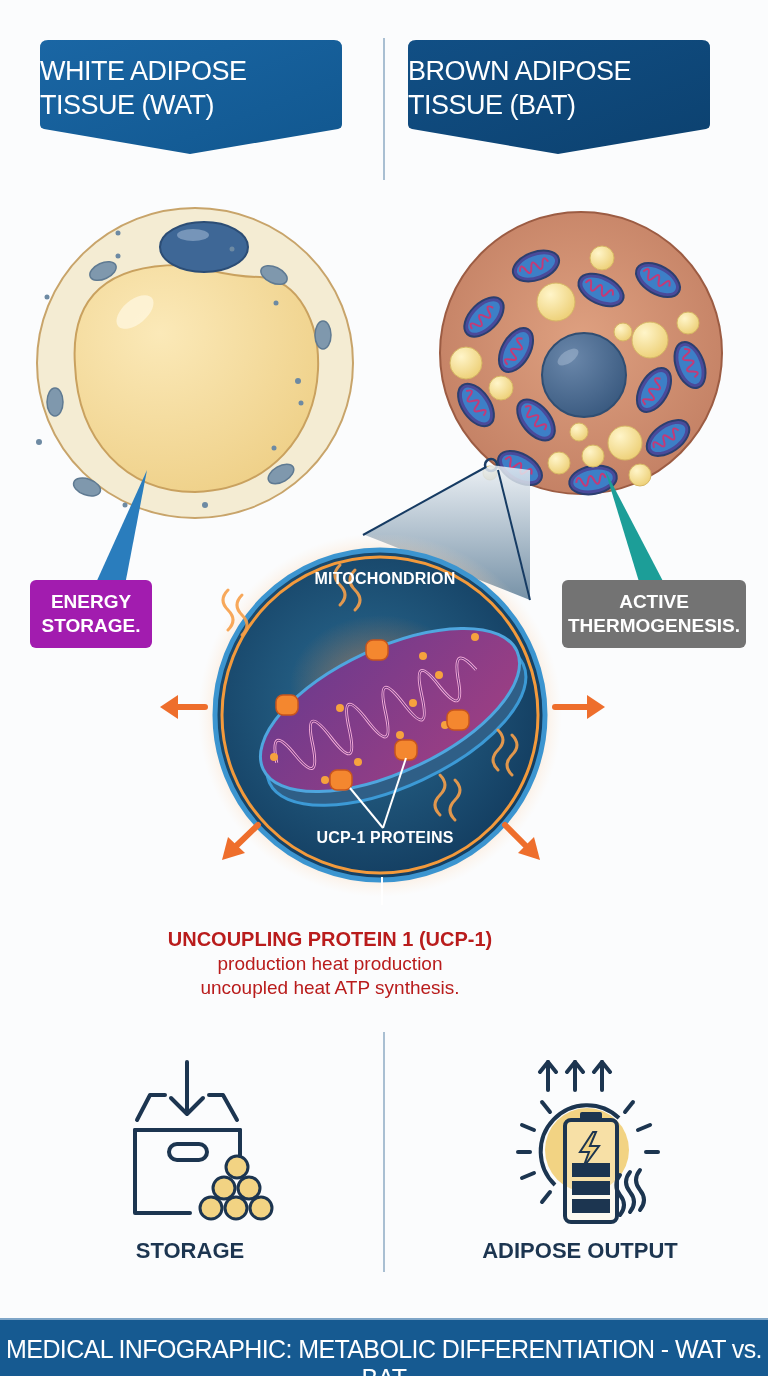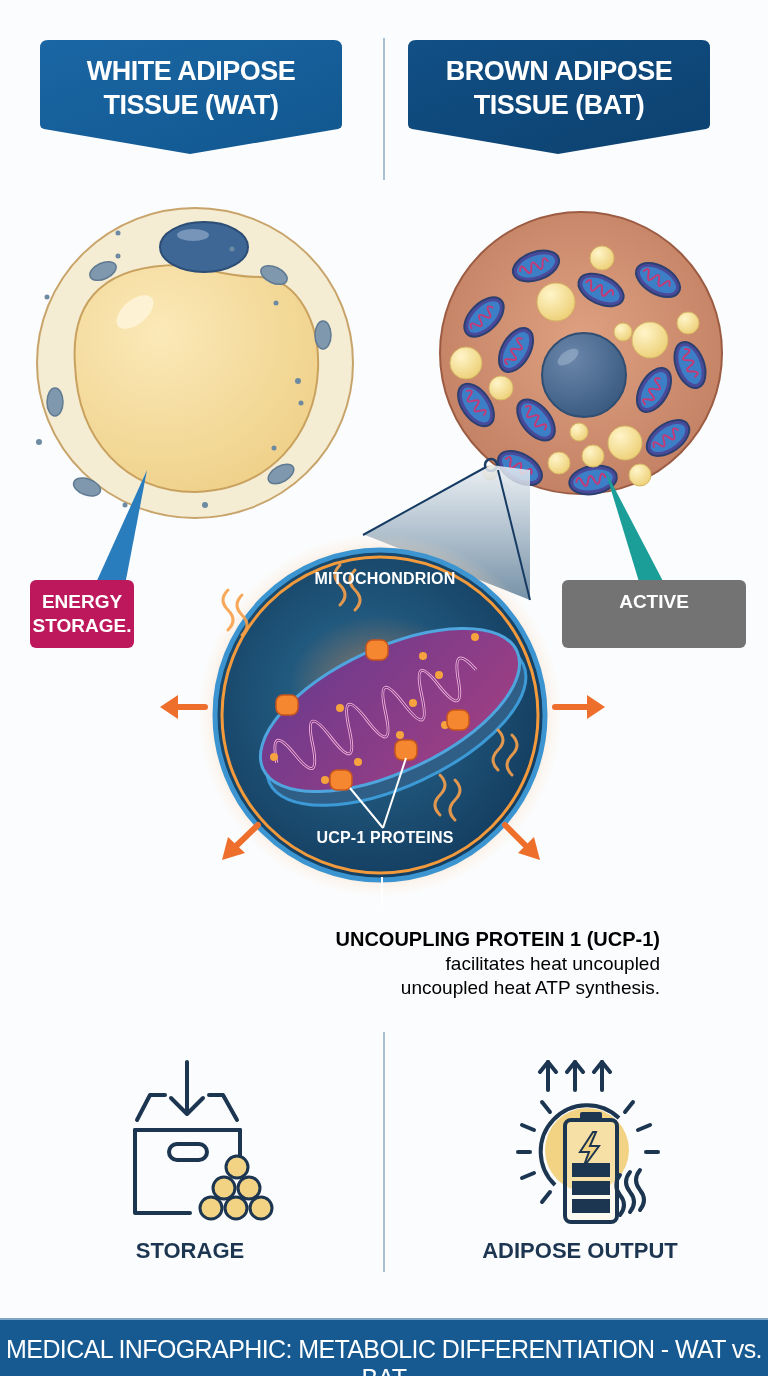--- a/index.html
+++ b/index.html
@@ -1,24 +1,24 @@
 <!DOCTYPE html>
 <html><head>
 <meta charset="utf-8">
 <style>
   html, body { margin:0; padding:0; }
   body { width:768px; height:1376px; position:relative; overflow:hidden; background:#fbfcfd; font-family:"Liberation Sans", sans-serif; }
   .abs { position:absolute; }
   .divider { position:absolute; left:383px; width:2px; background:#a9bfd2; }
   .banner { position:absolute; top:40px; width:302px; height:112px; }
   .banner svg { position:absolute; left:0; top:0; }
-  .banner-text { position:absolute; left:0; right:0; top:14px; text-align:center; color:#fff; font-weight:bold; font-size:27px; line-height:34px; letter-spacing:-0.5px; font-family:"Liberation Sans", sans-serif; }
+  .banner-text { position:absolute; left:0; right:0; top:14px; color:#fff; font-weight:normal; font-size:27px; line-height:34px; letter-spacing:-0.5px; font-family:"Liberation Sans", sans-serif; }
   .callout { position:absolute; color:#fff; font-weight:bold; text-align:center; border-radius:6px; font-size:19px; line-height:24px; }
   .mito-label { position:absolute; color:#fff; font-weight:bold; font-size:16px; text-align:center; letter-spacing:0.2px; }
-  .desc { position:absolute; left:0; width:660px; text-align:right; color:#000000; }
+  .desc { position:absolute; left:0; width:660px; text-align:center; color:#b91c1c; }
   .desc .title { font-weight:bold; font-size:20px; line-height:26px; }
   .desc .line { font-size:19px; line-height:24px; }
   .icon-label { position:absolute; color:#1c3550; font-weight:bold; font-size:22px; text-align:center; }
   .footer { position:absolute; left:0; top:1318px; width:768px; height:58px; background:#165a91; border-top:2px solid #7fa6c8; }
   .footer-text { position:absolute; left:0; right:0; top:15px; text-align:center; color:#fff; font-size:25px; letter-spacing:-0.6px; font-family:"Liberation Sans", sans-serif; }
 </style>
 </head>
 <body>
 
 <div class="divider" style="top:38px;height:142px;"></div>
@@ -154,27 +154,28 @@
   <polygon points="491,465 365,535 530,600 530,470" fill="url(#cone)" opacity="0.85"></polygon>
   <line x1="486" y1="467" x2="363" y2="535" stroke="#163b63" stroke-width="2"></line>
   <line x1="498" y1="470" x2="530" y2="600" stroke="#163b63" stroke-width="2"></line>
 </svg>
 
 <svg class="abs" style="left:0;top:0;pointer-events:none;" width="768" height="1376">
   <polygon points="147,470 95,585 125,585" fill="#2a7dbd"></polygon>
   <polygon points="605,470 640,585 665,585" fill="#1c9e98"></polygon>
 </svg>
 
-<div class="callout" style="left:30px;top:580px;width:104px;height:68px;background:#be185d;padding-top:10px;box-sizing:border-box;">
+<div class="callout" style="left:30px;top:580px;width:122px;height:68px;background:#a21caf;padding-top:10px;box-sizing:border-box;">
   <div>ENERGY</div>
   <div>STORAGE.</div>
 </div>
 
 <div class="callout" style="left:562px;top:580px;width:184px;height:68px;background:#737373;padding-top:10px;box-sizing:border-box;">
   <div>ACTIVE</div>
+  <div>THERMOGENESIS.</div>
 </div>
 
 <svg class="abs" style="left:150px;top:535px;" width="470" height="370" viewBox="0 0 470 370">
   <defs>
     <radialGradient id="glow" cx="0.5" cy="0.5" r="0.5">
         <stop offset="0.7" stop-color="#f7a25a" stop-opacity="0.9"></stop>
         <stop offset="1" stop-color="#fde1c4" stop-opacity="0"></stop>
       </radialGradient>
     <radialGradient id="insetBg" cx="0.45" cy="0.45" r="0.6">
         <stop offset="0" stop-color="#2b6c92"></stop>
@@ -249,21 +250,21 @@
     <line x1="256" y1="223" x2="233" y2="293"></line>
     <line x1="232" y1="342" x2="232" y2="380"></line>
   </g>
 </svg>
 
 <div class="mito-label" style="left:285px;top:570px;width:200px;">MITOCHONDRION</div>
 <div class="mito-label" style="left:285px;top:829px;width:200px;">UCP-1 PROTEINS</div>
 
 <div class="desc" style="top:926px;">
   <div class="title">UNCOUPLING PROTEIN 1 (UCP-1)</div>
-  <div class="line">facilitates heat uncoupled</div>
+  <div class="line">production heat production</div>
   <div class="line">uncoupled heat ATP synthesis.</div>
 </div>
 
 <svg class="abs" style="left:105px;top:1060px;" width="170" height="170" viewBox="0 0 170 170">
   <g fill="none" stroke="#1c3550" stroke-width="4" stroke-linecap="round" stroke-linejoin="round">
     <line x1="82" y1="2" x2="82" y2="52"></line>
     <polyline points="66,38 82,54 98,38"></polyline>
     <polyline points="60,35 45,35 32,60"></polyline>
     <polyline points="104,35 118,35 132,60"></polyline>
     <line x1="30" y1="70" x2="135" y2="70"></line>

